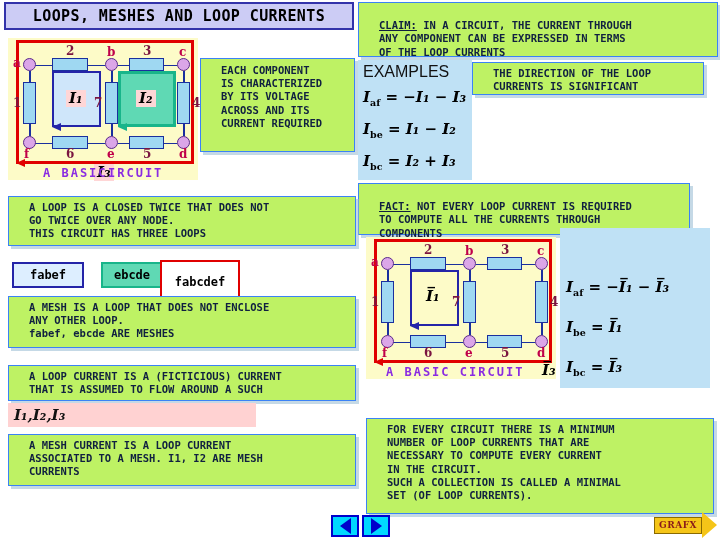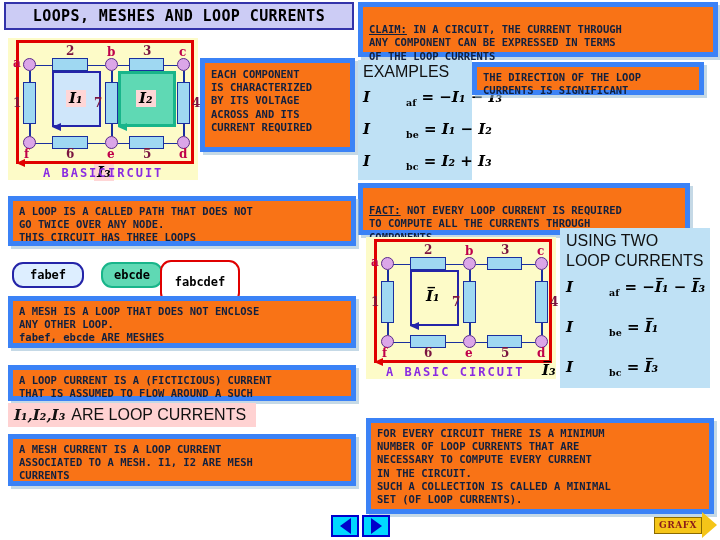--- a/index.html
+++ b/index.html
@@ -16,22 +16,22 @@
     box-sizing:border-box;
   }
   #title-bar .t{
     font-family:"DejaVu Sans Mono", monospace;
     font-weight:bold;font-size:15px;color:#000000;letter-spacing:0.4px;
     white-space:nowrap;
   }
 
   
   .panel{
-    background:#f97316;border:5px solid #3b82f6;
-    box-sizing:border-box;padding:3px 6px;
+    background:#bef264;border:1px solid #3b82f6;
+    box-sizing:border-box;padding:3px 20px;
     font-family:"DejaVu Sans Mono", monospace;
     font-weight:bold;font-size:10.5px;line-height:13.2px;
     color:#102040;white-space:pre-line;
   }
   .panel.shadow{box-shadow:3px 3px 0 rgba(150,185,210,.55);}
   .panel .u{text-decoration:underline;}
   .cwrap{background:#fdfbc8;}
   .node{
     position:absolute;width:13px;height:13px;border-radius:50%;
     background:#dba6e8;border:1.5px solid #5a2a8a;box-sizing:border-box;
@@ -74,39 +74,39 @@
   .ital.hl{background:#ffd6d6;padding:1px 3px;}
   .sub{font-size:9px;vertical-align:sub;font-style:normal;}
   .arrowL{position:absolute;width:0;height:0;
     border-top:4px solid transparent;border-bottom:4px solid transparent;}
   .redrail{position:absolute;background:#e00000;}
 
   
   .chip{
     position:absolute;box-sizing:border-box;
     font-family:"DejaVu Sans Mono", monospace;font-weight:bold;font-size:12px;
-    display:flex;align-items:center;justify-content:center;color:#000;border-radius:11px;
+    display:flex;align-items:center;justify-content:center;color:#000;
   }
   #chip-fabef{background:#ddeeff;border:2.5px solid #2424a8;}
   #chip-ebcde{background:#5fd9b4;border:2.5px solid #18b58a;}
   #chip-fabcdef{background:#ffffff;border:2.5px solid #e00000;}
 
   
   .mathpanel{
     position:absolute;background:#bfe1f5;box-sizing:border-box;
   }
   .hdr-sans{
     font-family:"Liberation Sans", sans-serif;font-size:16px;color:#111;
     font-weight:normal;line-height:20px;
   }
   .eq{
     font-family:"DejaVu Serif", serif;font-style:italic;font-weight:bold;
     font-size:15px;color:#000;line-height:1;white-space:nowrap;
   }
-  .eq .sub{font-size:9.5px;margin-left:36px;}
+  .eq .sub{font-size:9.5px;}
 
   
   #loopcur-line{
     position:absolute;background:#ffd2d2;display:flex;align-items:center;
     box-sizing:border-box;padding-left:6px;gap:6px;
   }
   #loopcur-line .m{
     font-family:"DejaVu Serif", serif;font-style:italic;font-weight:bold;
     font-size:15px;color:#111;
   }
@@ -242,38 +242,37 @@
 
 <div class="abs panel shadow" style="left:472px;top:62px;width:232px;height:33px;padding-top:4px;">THE DIRECTION OF THE LOOP
 CURRENTS IS SIGNIFICANT</div>
 
 <div class="abs panel shadow" style="left:358px;top:183px;width:332px;height:52px;">
   <span class="u">FACT:</span><span> NOT EVERY LOOP CURRENT IS REQUIRED
 TO COMPUTE ALL THE CURRENTS THROUGH
 COMPONENTS</span>
 </div>
 
-<div class="abs panel shadow" style="left:8px;top:196px;width:348px;height:50px;padding-top:4px;">A LOOP IS A CALLED PATH THAT DOES NOT
+<div class="abs panel shadow" style="left:8px;top:196px;width:348px;height:50px;padding-top:4px;">A LOOP IS A CLOSED TWICE THAT DOES NOT
 GO TWICE OVER ANY NODE.
 THIS CIRCUIT HAS THREE LOOPS</div>
 
 <div class="chip" id="chip-fabef" style="left:12px;top:262px;width:72px;height:26px;">fabef</div>
 <div class="chip" id="chip-ebcde" style="left:101px;top:262px;width:62px;height:26px;">ebcde</div>
 <div class="chip" id="chip-fabcdef" style="left:160px;top:260px;width:80px;height:44px;">fabcdef</div>
 
 <div class="abs panel shadow" style="left:8px;top:296px;width:348px;height:52px;padding-top:4px;">A MESH IS A LOOP THAT DOES NOT ENCLOSE
 ANY OTHER LOOP.
 fabef, ebcde ARE MESHES</div>
 
 <div class="abs panel shadow" style="left:8px;top:365px;width:348px;height:36px;padding-top:4px;">A LOOP CURRENT IS A (FICTICIOUS) CURRENT
 THAT IS ASSUMED TO FLOW AROUND A SUCH</div>
 
 <div id="loopcur-line" style="left:8px;top:403px;width:248px;height:24px;">
   <span class="m">I₁,I₂,I₃</span>
-  <span class="s">ARE  LOOP CURRENTS</span>
 </div>
 
 <div class="abs panel shadow" style="left:8px;top:434px;width:348px;height:52px;padding-top:4px;">A MESH CURRENT IS A LOOP CURRENT
 ASSOCIATED TO A MESH. I1, I2 ARE MESH
 CURRENTS</div>
 
 <div class="abs cwrap" style="left:366px;top:237px;width:190px;height:142px;">
   <div class="abs" style="left:0;top:0;width:190px;height:125px;background:#fdfbc8;"></div>
   <div class="abs redrail" style="left:8px;top:2px;width:3px;height:124px;"></div>
   <div class="abs redrail" style="left:8px;top:2px;width:178px;height:3px;"></div>
@@ -329,22 +328,20 @@
   <div class="lbl" style="left:58px;top:110px;">6</div>
   <div class="lbl" style="left:86px;top:59px;">7</div>
 
   <div class="ital" style="left:60px;top:52px;">I̅₁</div>
   <div class="ital" style="left:176px;top:126px;">I̅₃</div>
 
   <div class="cap" style="left:20px;top:128px;">A BASIC CIRCUIT</div>
 </div>
 
 <div class="mathpanel" style="left:560px;top:228px;width:150px;height:160px;">
-  <div class="hdr-sans abs" style="left:6px;top:3px;white-space:pre-line;">USING TWO
-LOOP CURRENTS</div>
   <div class="eq abs" style="left:6px;top:52px;">
     <span>I</span><span class="sub">af</span>
     <span>= −I̅₁ − I̅₃</span>
   </div>
   <div class="eq abs" style="left:6px;top:92px;">
     <span>I</span><span class="sub">be</span>
     <span>= I̅₁</span>
   </div>
   <div class="eq abs" style="left:6px;top:132px;">
     <span>I</span><span class="sub">bc</span>

